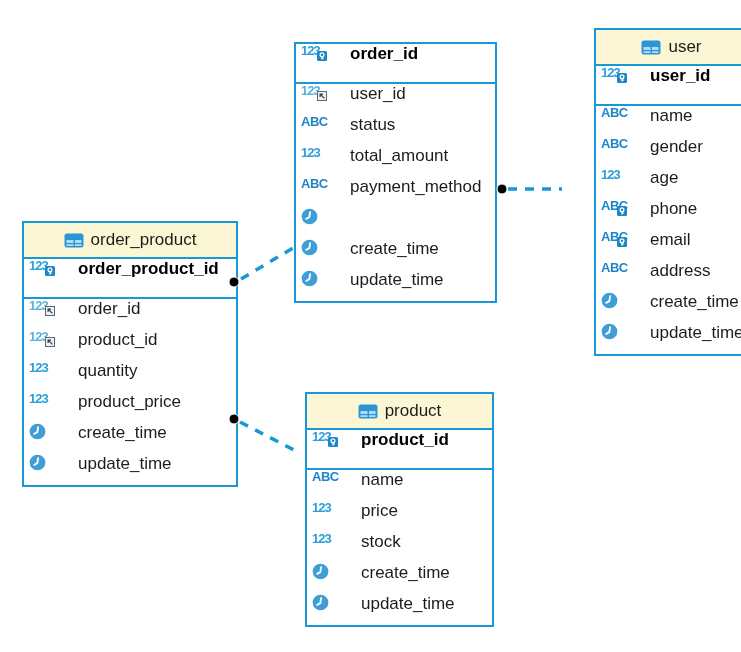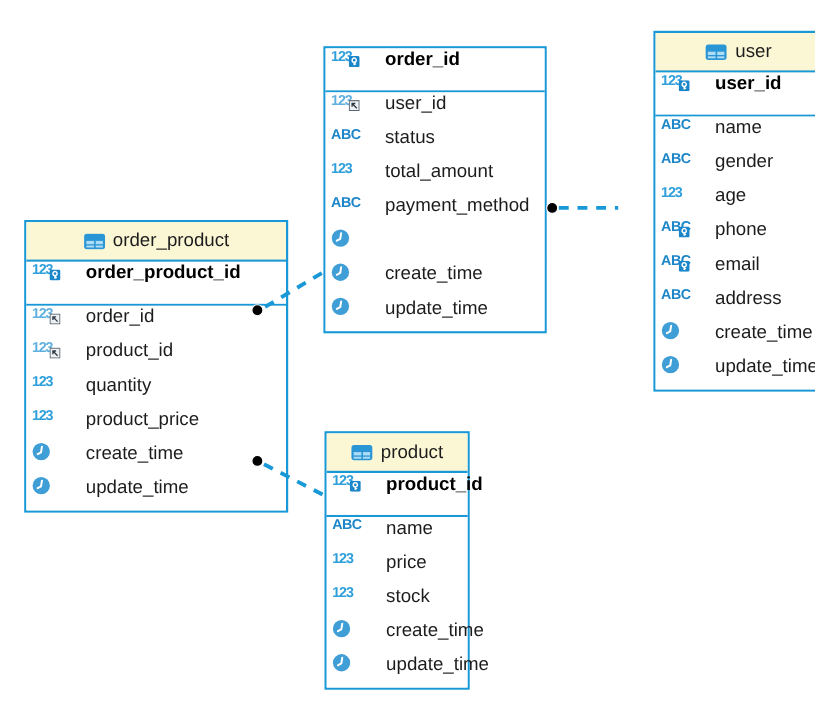--- a/index.html
+++ b/index.html
@@ -7,22 +7,22 @@
     position:relative;width:741px;height:652px;background:#ffffff;
     font-family:"Liberation Sans", sans-serif;overflow:hidden;
   }
   
   .etable{
     position:absolute;box-sizing:border-box;background:#ffffff;
     border:2px solid #1898d6;z-index:2;
   }
   [data-table="order"]        {left:294px;top:42px; width:203px;}
   [data-table="user"]         {left:594px;top:28px; width:155px;}
-  [data-table="order_product"]{left:22px; top:200px;width:240px;}
-  [data-table="product"]      {left:295px;top:392px;width:132px;}
+  [data-table="order_product"]{left:22px; top:221px;width:216px;}
+  [data-table="product"]      {left:305px;top:392px;width:189px;}
 
   .t-header{
     height:34px;border-bottom:2px solid #1898d6;background:#fbf7d5;
     display:flex;align-items:center;justify-content:center;gap:7px;
     font-size:17px;color:#1c1c1c;
   }
   .t-pk .row{height:38px;}
   .t-pk{border-bottom:2px solid #1898d6;}
   .t-pk .col-name{font-weight:bold;color:#000;}
   .t-body .row{height:31px;}

